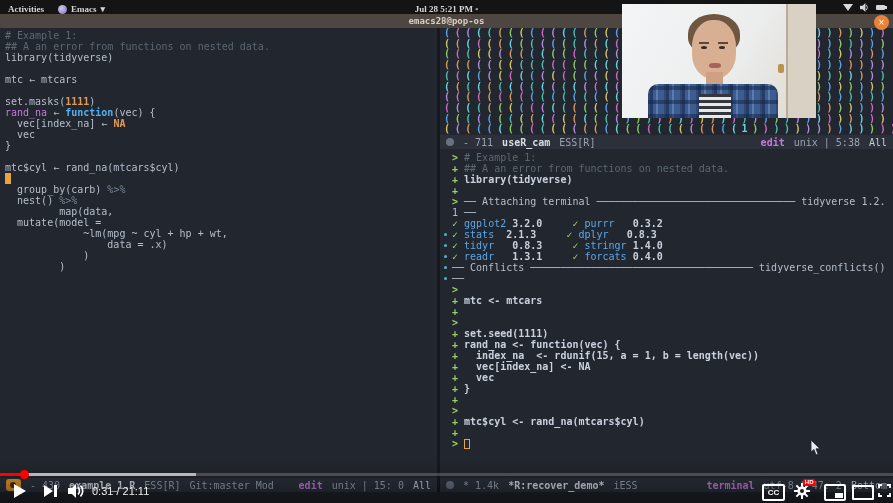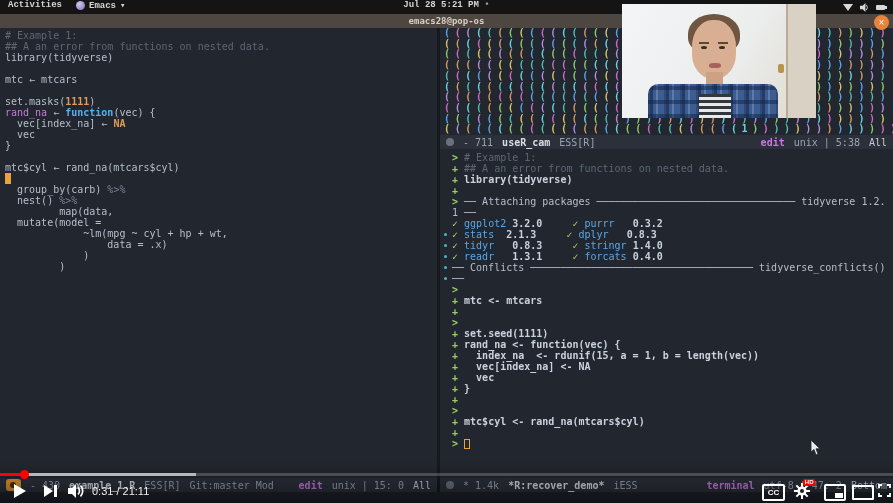--- a/index.html
+++ b/index.html
@@ -1,22 +1,22 @@
 <!DOCTYPE html>
 <html><head>
 <meta charset="utf-8">
 <style>
   html,body{margin:0;padding:0;background:#000;}
   #screen{position:relative;width:893px;height:503px;overflow:hidden;
     background:#22262e;font-family:"DejaVu Sans Mono",monospace;}
 
   
   .topbar{position:absolute;left:0;top:0;width:893px;height:14px;background:#141414;
-    color:#d5d5d5;font-family:Liberation Mono, monospace;font-size:9px;font-weight:bold;
-    display:flex;align-items:flex-start;}
+    color:#d5d5d5;font-family:Liberation Serif, serif;font-size:9px;font-weight:bold;
+    display:flex;align-items:flex-end;}
   .tb-activities{margin-left:8px;}
   .appmenu{display:flex;align-items:center;gap:4px;margin-left:14px;}
   .appicon{width:9px;height:9px;border-radius:50%;background:radial-gradient(circle at 35% 35%,#cfc8ef,#7d6fb8);}
   .tb-clock{position:absolute;left:0;right:0;text-align:center;}
   .tb-dot{color:#9a9a9a;}
   .tray{position:absolute;right:8px;top:0;height:14px;display:flex;align-items:center;gap:7px;}
   .wifi{width:0;height:0;border-left:5px solid transparent;border-right:5px solid transparent;border-top:7px solid #d9d9d9;}
   .batt{width:9px;height:5px;background:#d9d9d9;border-radius:1px;position:relative;}
   .batt:after{content:"";position:absolute;right:-2px;top:1px;width:2px;height:3px;background:#d9d9d9;}
 
@@ -199,21 +199,21 @@
     <span class="ml-pink">edit</span>
     <span>unix | 5:38</span>
     <span class="ml-lite">All</span>
   </div>
 
   <div class="console" id="console-lines">
       <div class="cline"><span class="s-p">&gt; </span><span class="s-cm"># Example 1:</span></div>
       <div class="cline"><span class="s-p">+ </span><span class="s-cm">## A an error from functions on nested data.</span></div>
       <div class="cline"><span class="s-p">+ </span><span class="s-in">library(tidyverse)</span></div>
       <div class="cline"><span class="s-p">+</span></div>
-      <div class="cline"><span class="s-p">&gt; </span><span class="s-tx">── Attaching packages </span><span class="s-tx">─────────────────────────────────</span><span class="s-tx"> tidyverse 1.2.</span></div>
+      <div class="cline"><span class="s-p">&gt; </span><span class="s-tx">── Attaching terminal </span><span class="s-tx">─────────────────────────────────</span><span class="s-tx"> tidyverse 1.2.</span></div>
       <div class="cline"><span class="s-tx">1 ──</span></div>
       <div class="cline"><span class="s-gr">✓ </span><span class="s-pk">ggplot2</span><span class="s-vr"> 3.2.0</span><span class="s-tx">     </span><span class="s-gr">✓ </span><span class="s-pk">purrr</span><span class="s-vr">   0.3.2</span></div>
       <div class="cline"><span class="fringe-dot"></span><span class="s-gr">✓ </span><span class="s-pk">stats</span><span class="s-vr">  2.1.3</span><span class="s-tx">     </span><span class="s-gr">✓ </span><span class="s-pk">dplyr</span><span class="s-vr">   0.8.3</span></div>
       <div class="cline"><span class="fringe-dot"></span><span class="s-gr">✓ </span><span class="s-pk">tidyr</span><span class="s-vr">   0.8.3</span><span class="s-tx">     </span><span class="s-gr">✓ </span><span class="s-pk">stringr</span><span class="s-vr"> 1.4.0</span></div>
       <div class="cline"><span class="fringe-dot"></span><span class="s-gr">✓ </span><span class="s-pk">readr</span><span class="s-vr">   1.3.1</span><span class="s-tx">     </span><span class="s-gr">✓ </span><span class="s-pk">forcats</span><span class="s-vr"> 0.4.0</span></div>
       <div class="cline"><span class="fringe-dot"></span><span class="s-tx">── Conflicts </span><span class="s-tx">─────────────────────────────────────</span><span class="s-tx"> tidyverse_conflicts()</span></div>
       <div class="cline"><span class="fringe-dot"></span><span class="s-tx">──</span></div>
       <div class="cline"><span class="s-p">&gt;</span></div>
       <div class="cline"><span class="s-p">+ </span><span class="s-in">mtc &lt;- mtcars</span></div>
       <div class="cline"><span class="s-p">+</span></div>

